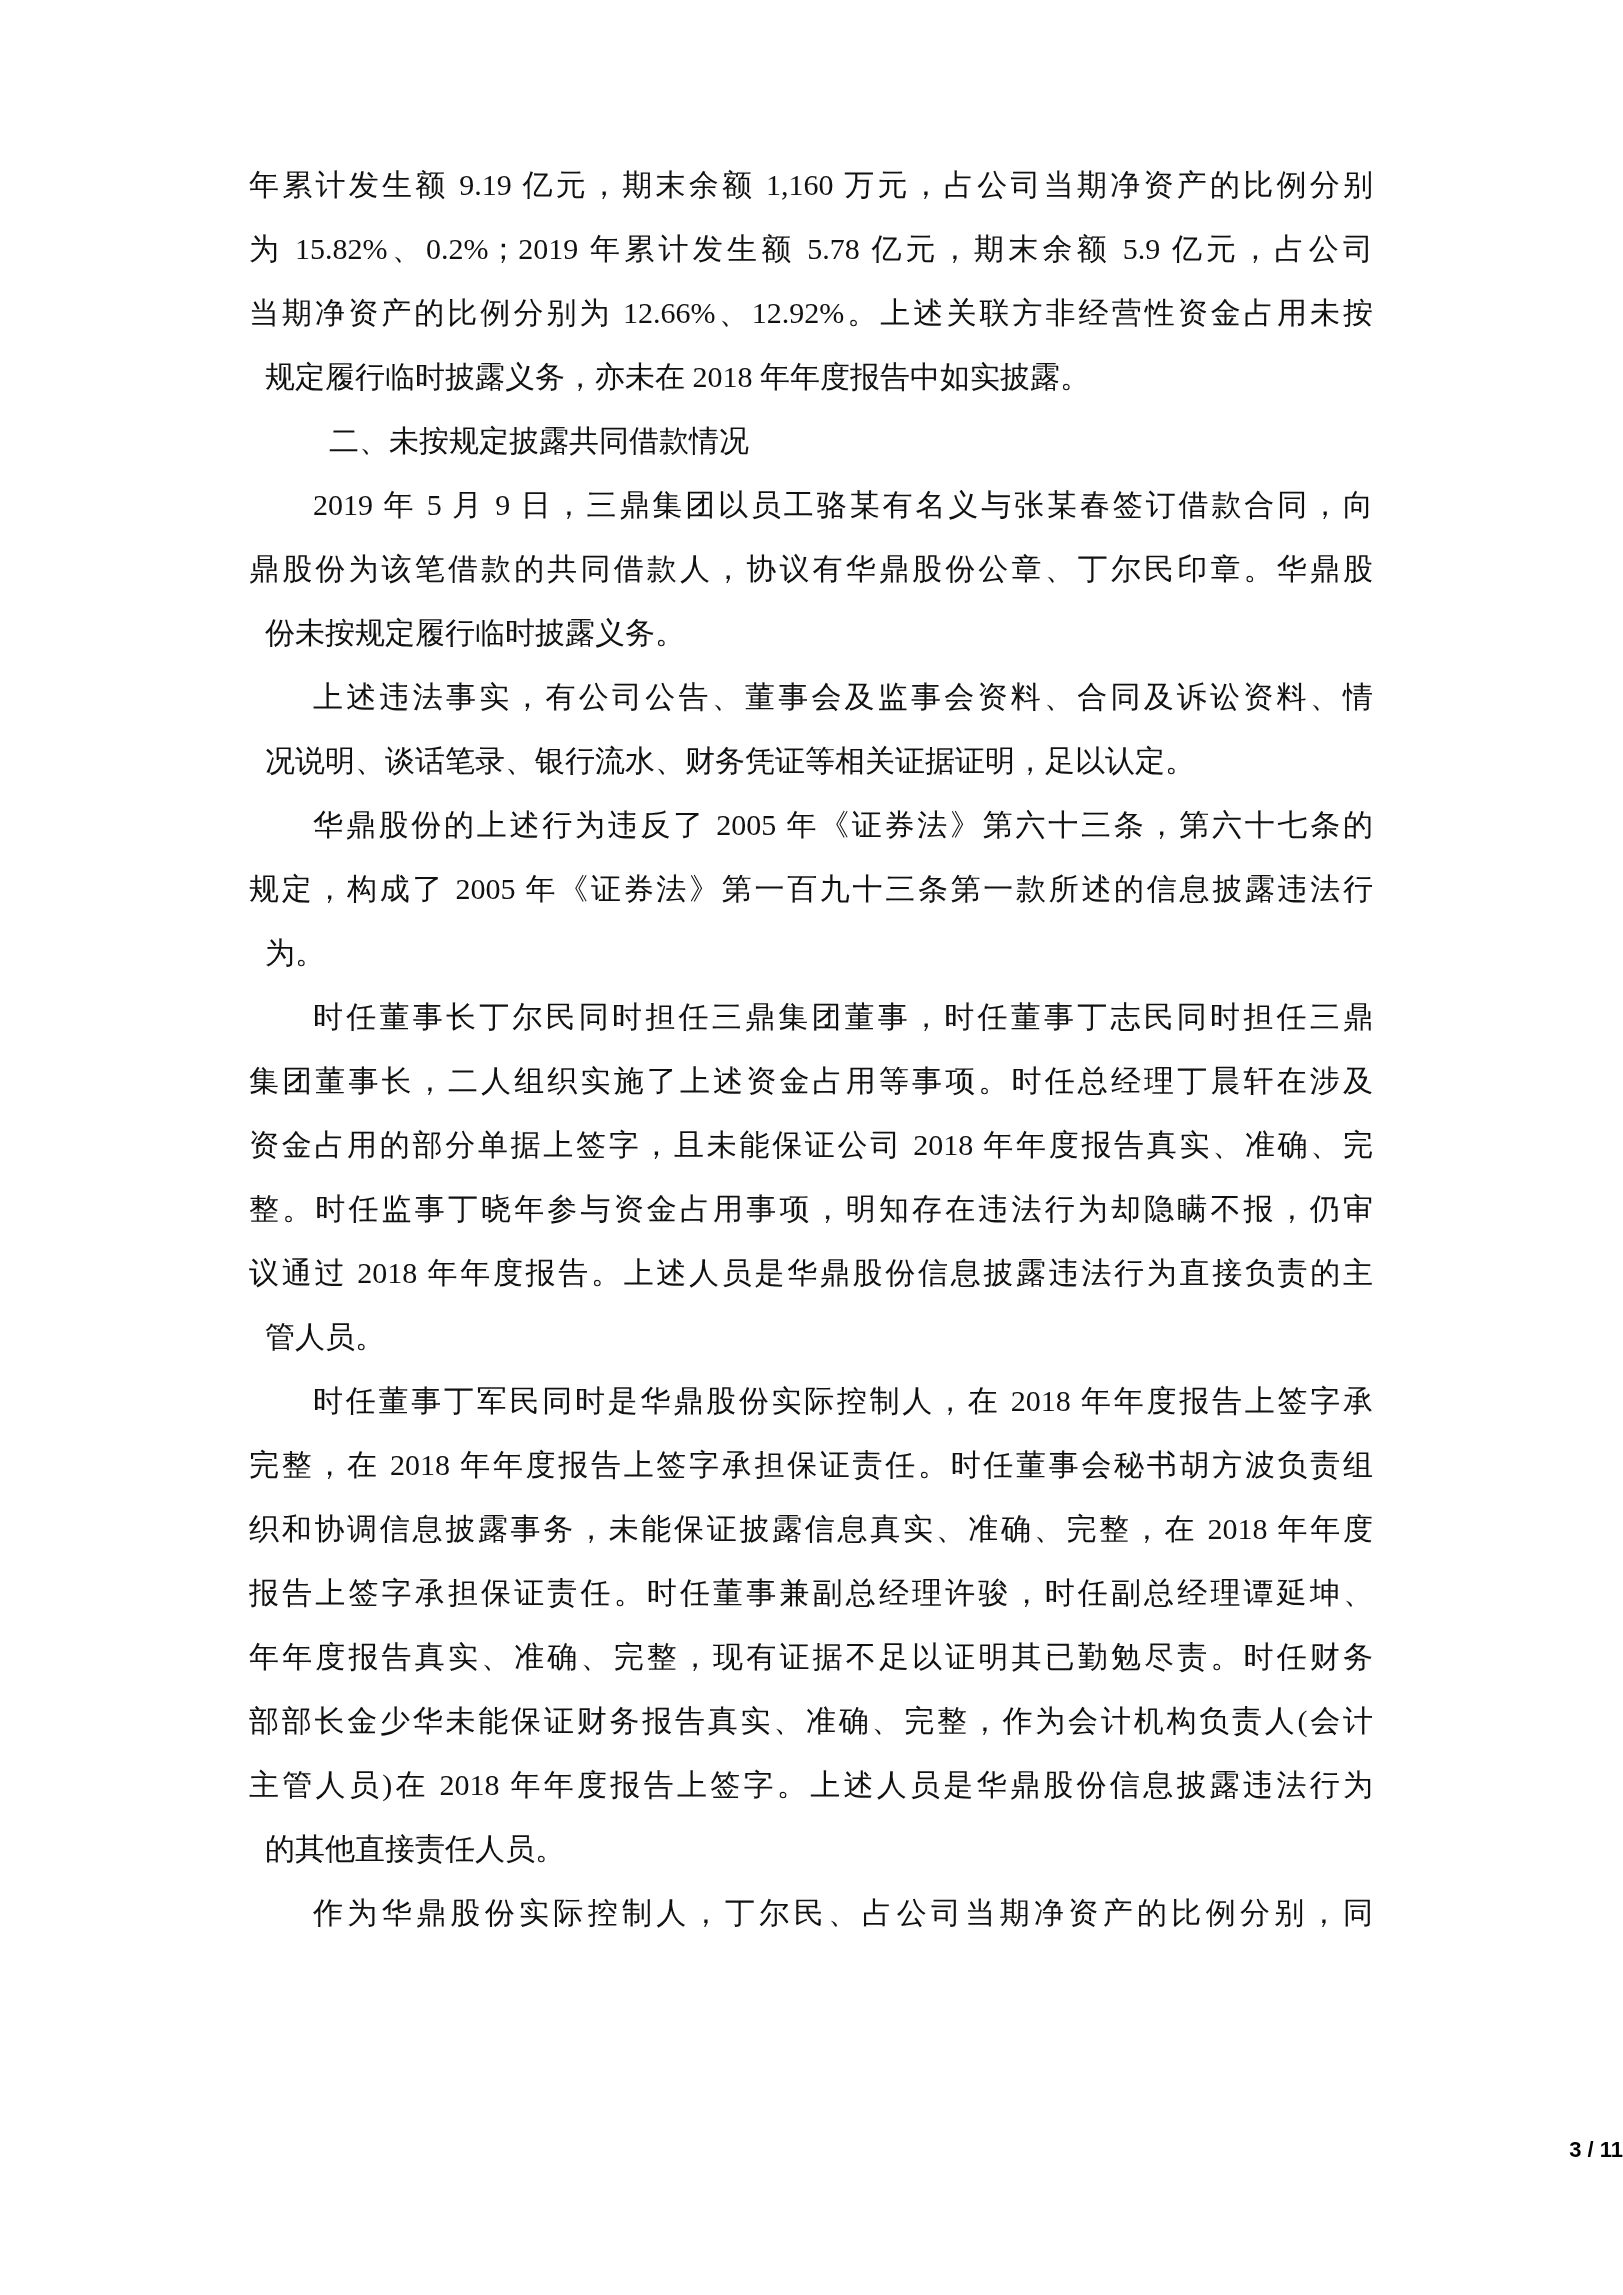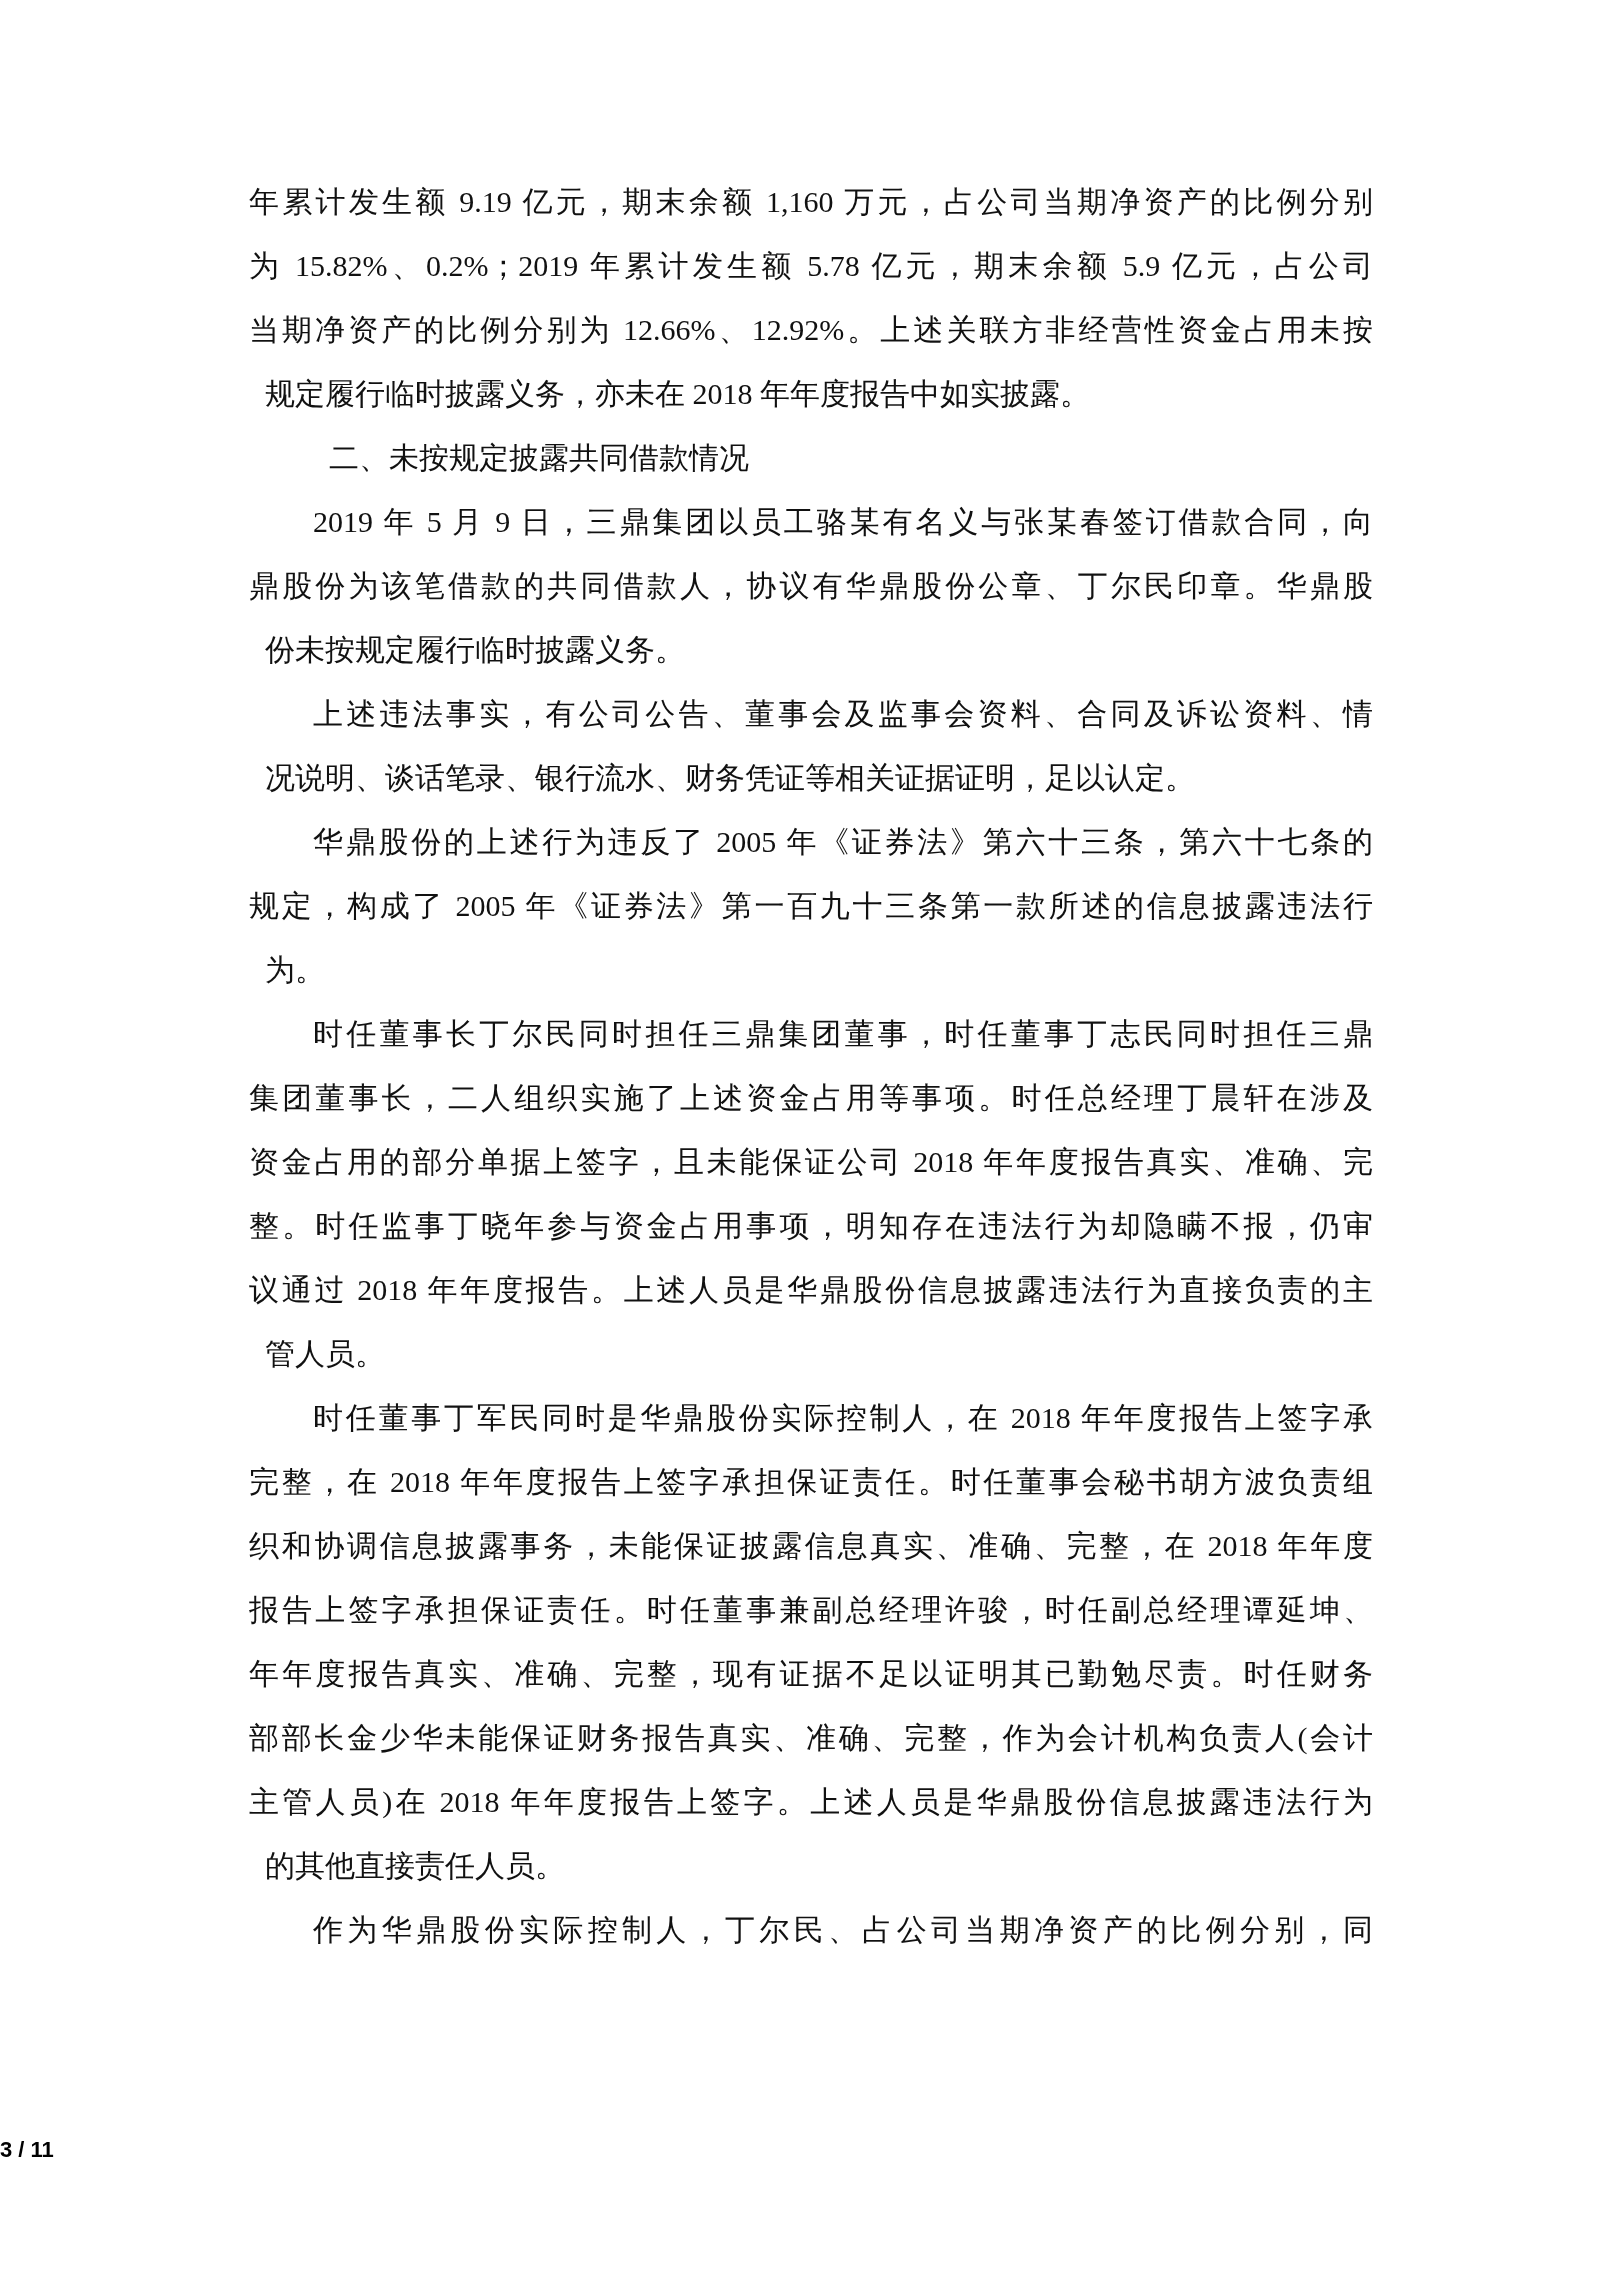--- a/index.html
+++ b/index.html
@@ -1,28 +1,28 @@
 <!DOCTYPE html>
 <html style="font-size:13.5px"><head>
 <meta charset="utf-8">
 <style>
   html, body { margin: 0; padding: 0; background: #ffffff; }
   body { width: 1623px; height: 2295px; position: relative; overflow: hidden; }
   .page { position: absolute; left: 0; top: 0; width: 1623px; height: 2295px; background: #fff; }
   .body-text {
-    position: absolute; left: 249px; top: 170px; width: 1124px;
+    position: absolute; left: 249px; top: 153px; width: 1124px;
     font-family: "Liberation Serif", "DejaVu Serif", serif;
     font-size: 30px; line-height: 64px; color: #111;
   }
   .line { display: block; height: 64px; white-space: nowrap; overflow: visible;
           text-align: justify; text-align-last: justify; }
   .line.last { text-align-last: left; margin-left: 16px; }
   .line.indent { padding-left: 64px; }
   .page-number {
-    position: absolute; left: 0; width: 1623px; top: 2137px; text-align: left;
+    position: absolute; left: 0; width: 1623px; top: 2137px; text-align: right;
     font-family: "Liberation Sans", "DejaVu Sans", sans-serif; font-weight: bold;
     font-size: 22px; color: #000;
   }
 </style>
 </head>
 <body>
 
 <div class="page">
   <div class="body-text" id="body-text">
       <span class="line">年累计发生额 9.19 亿元，期末余额 1,160 万元，占公司当期净资产的比例分别</span>

